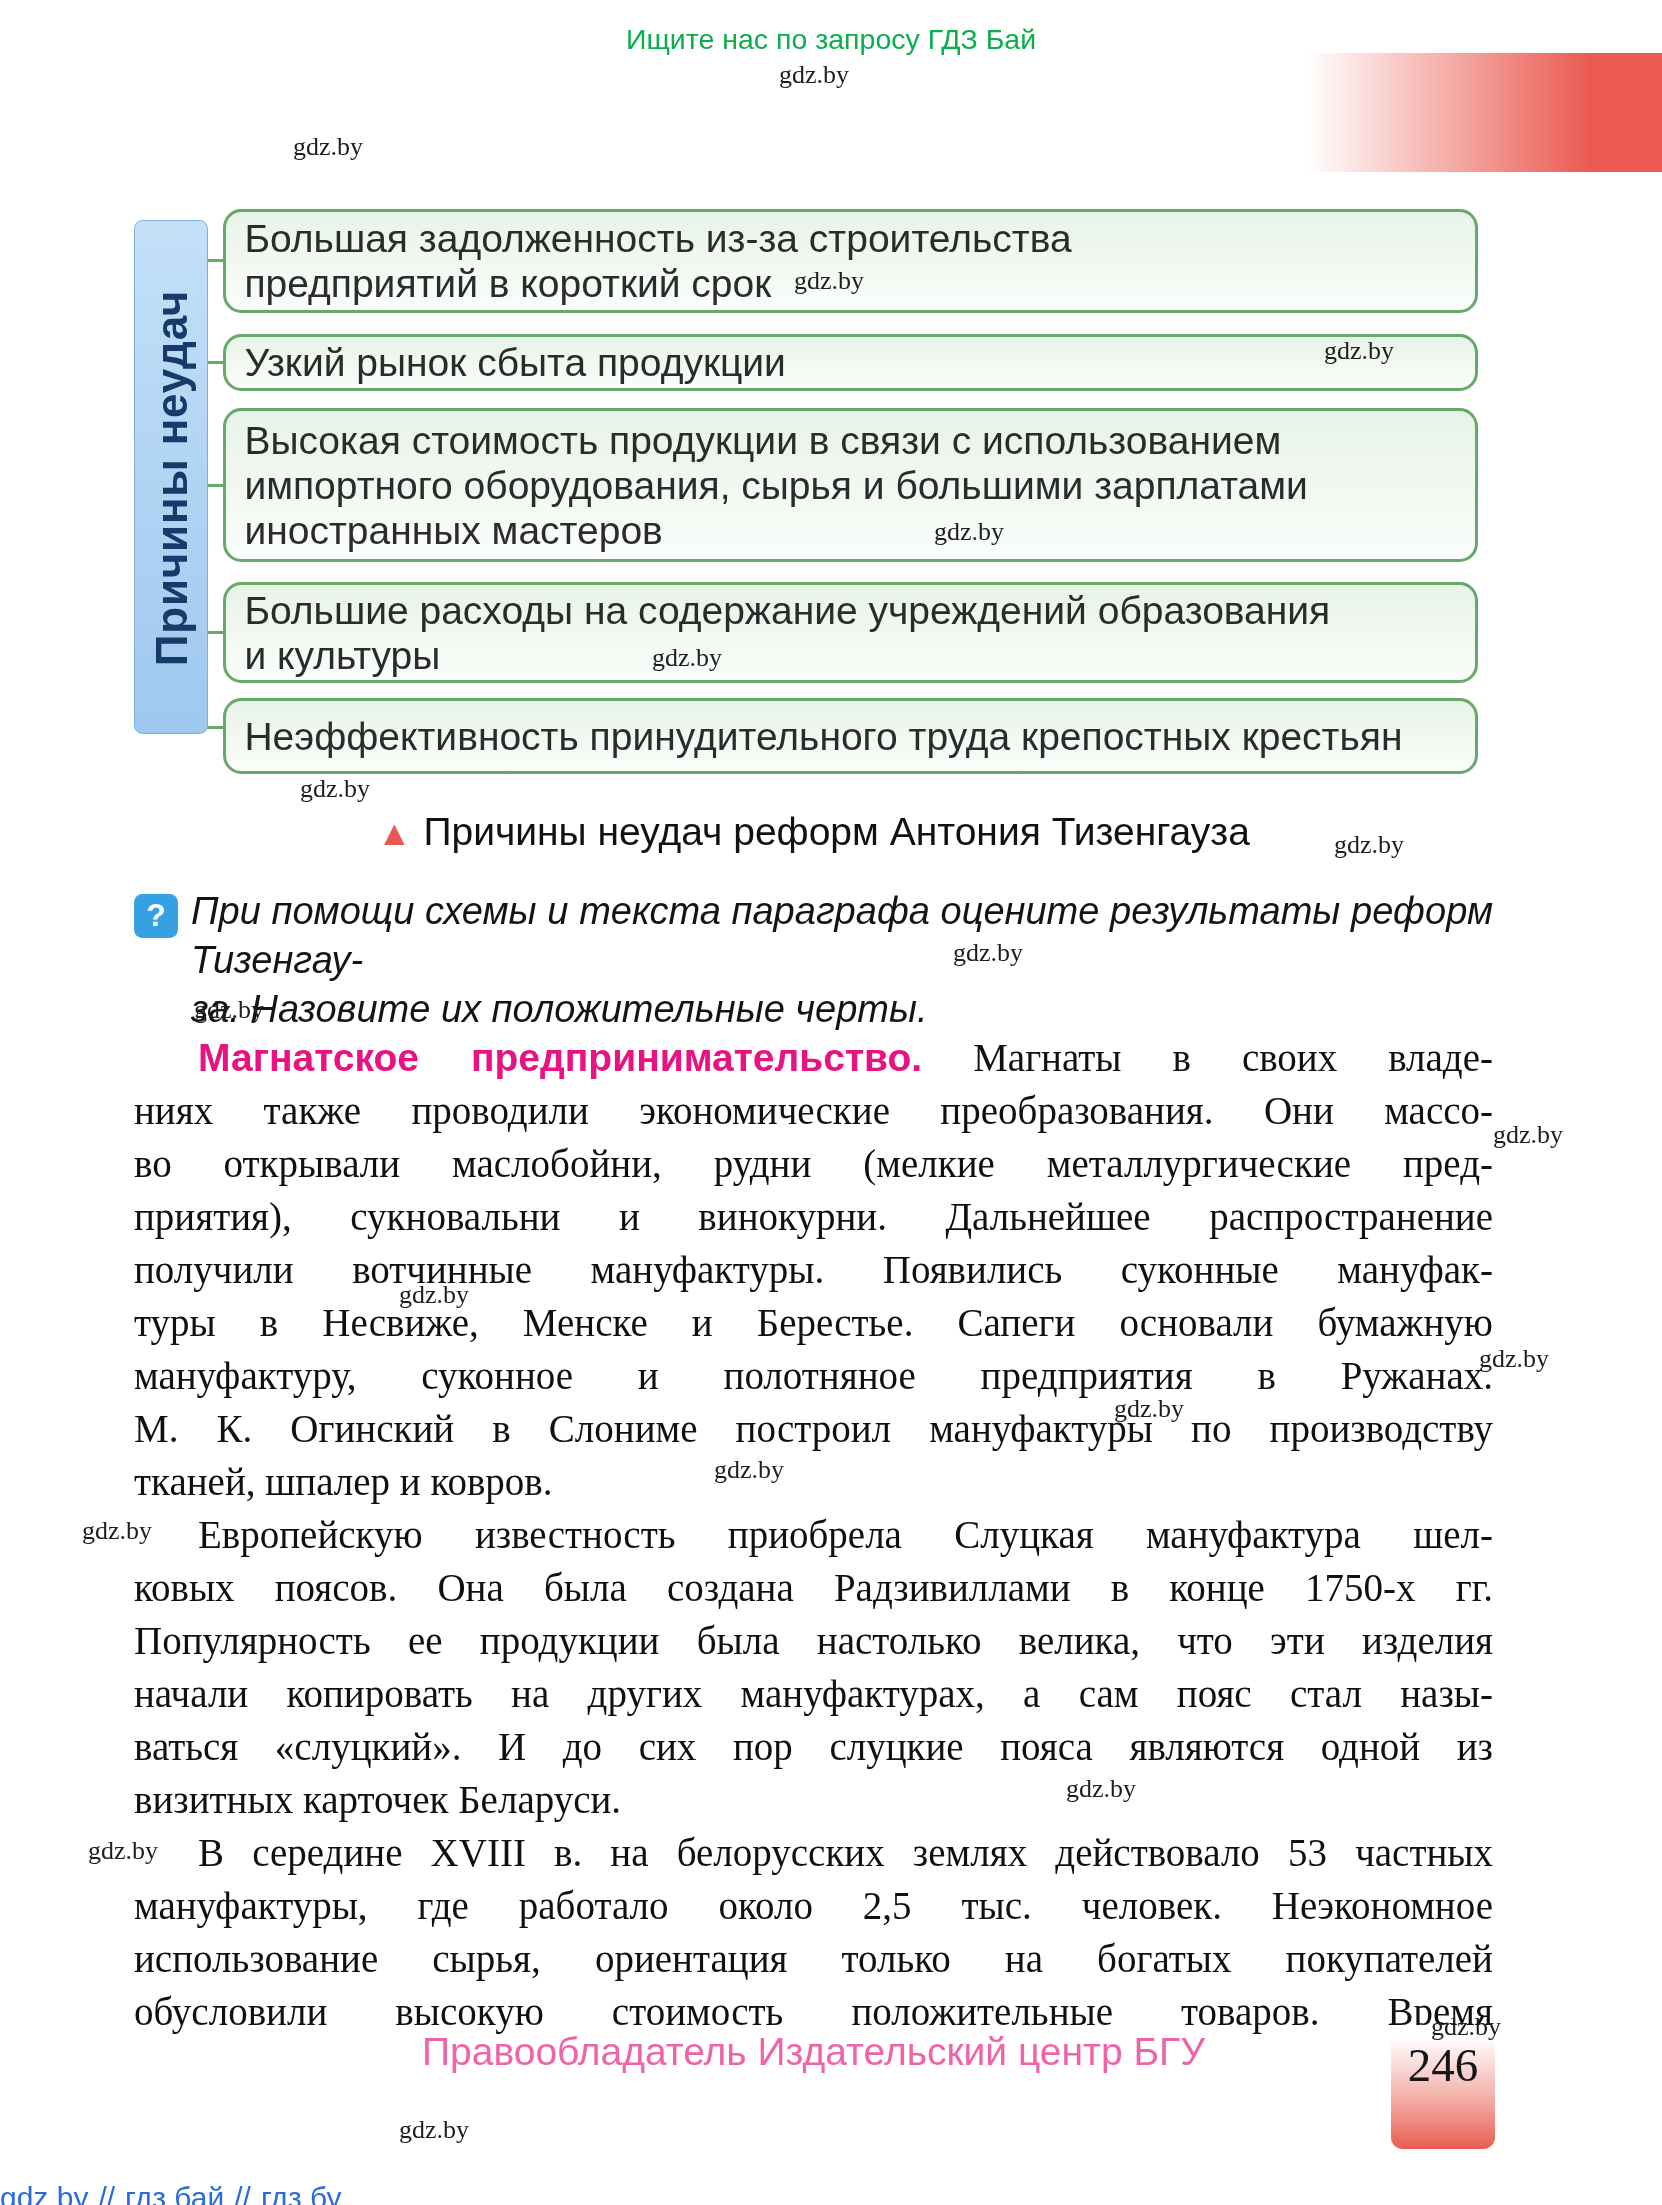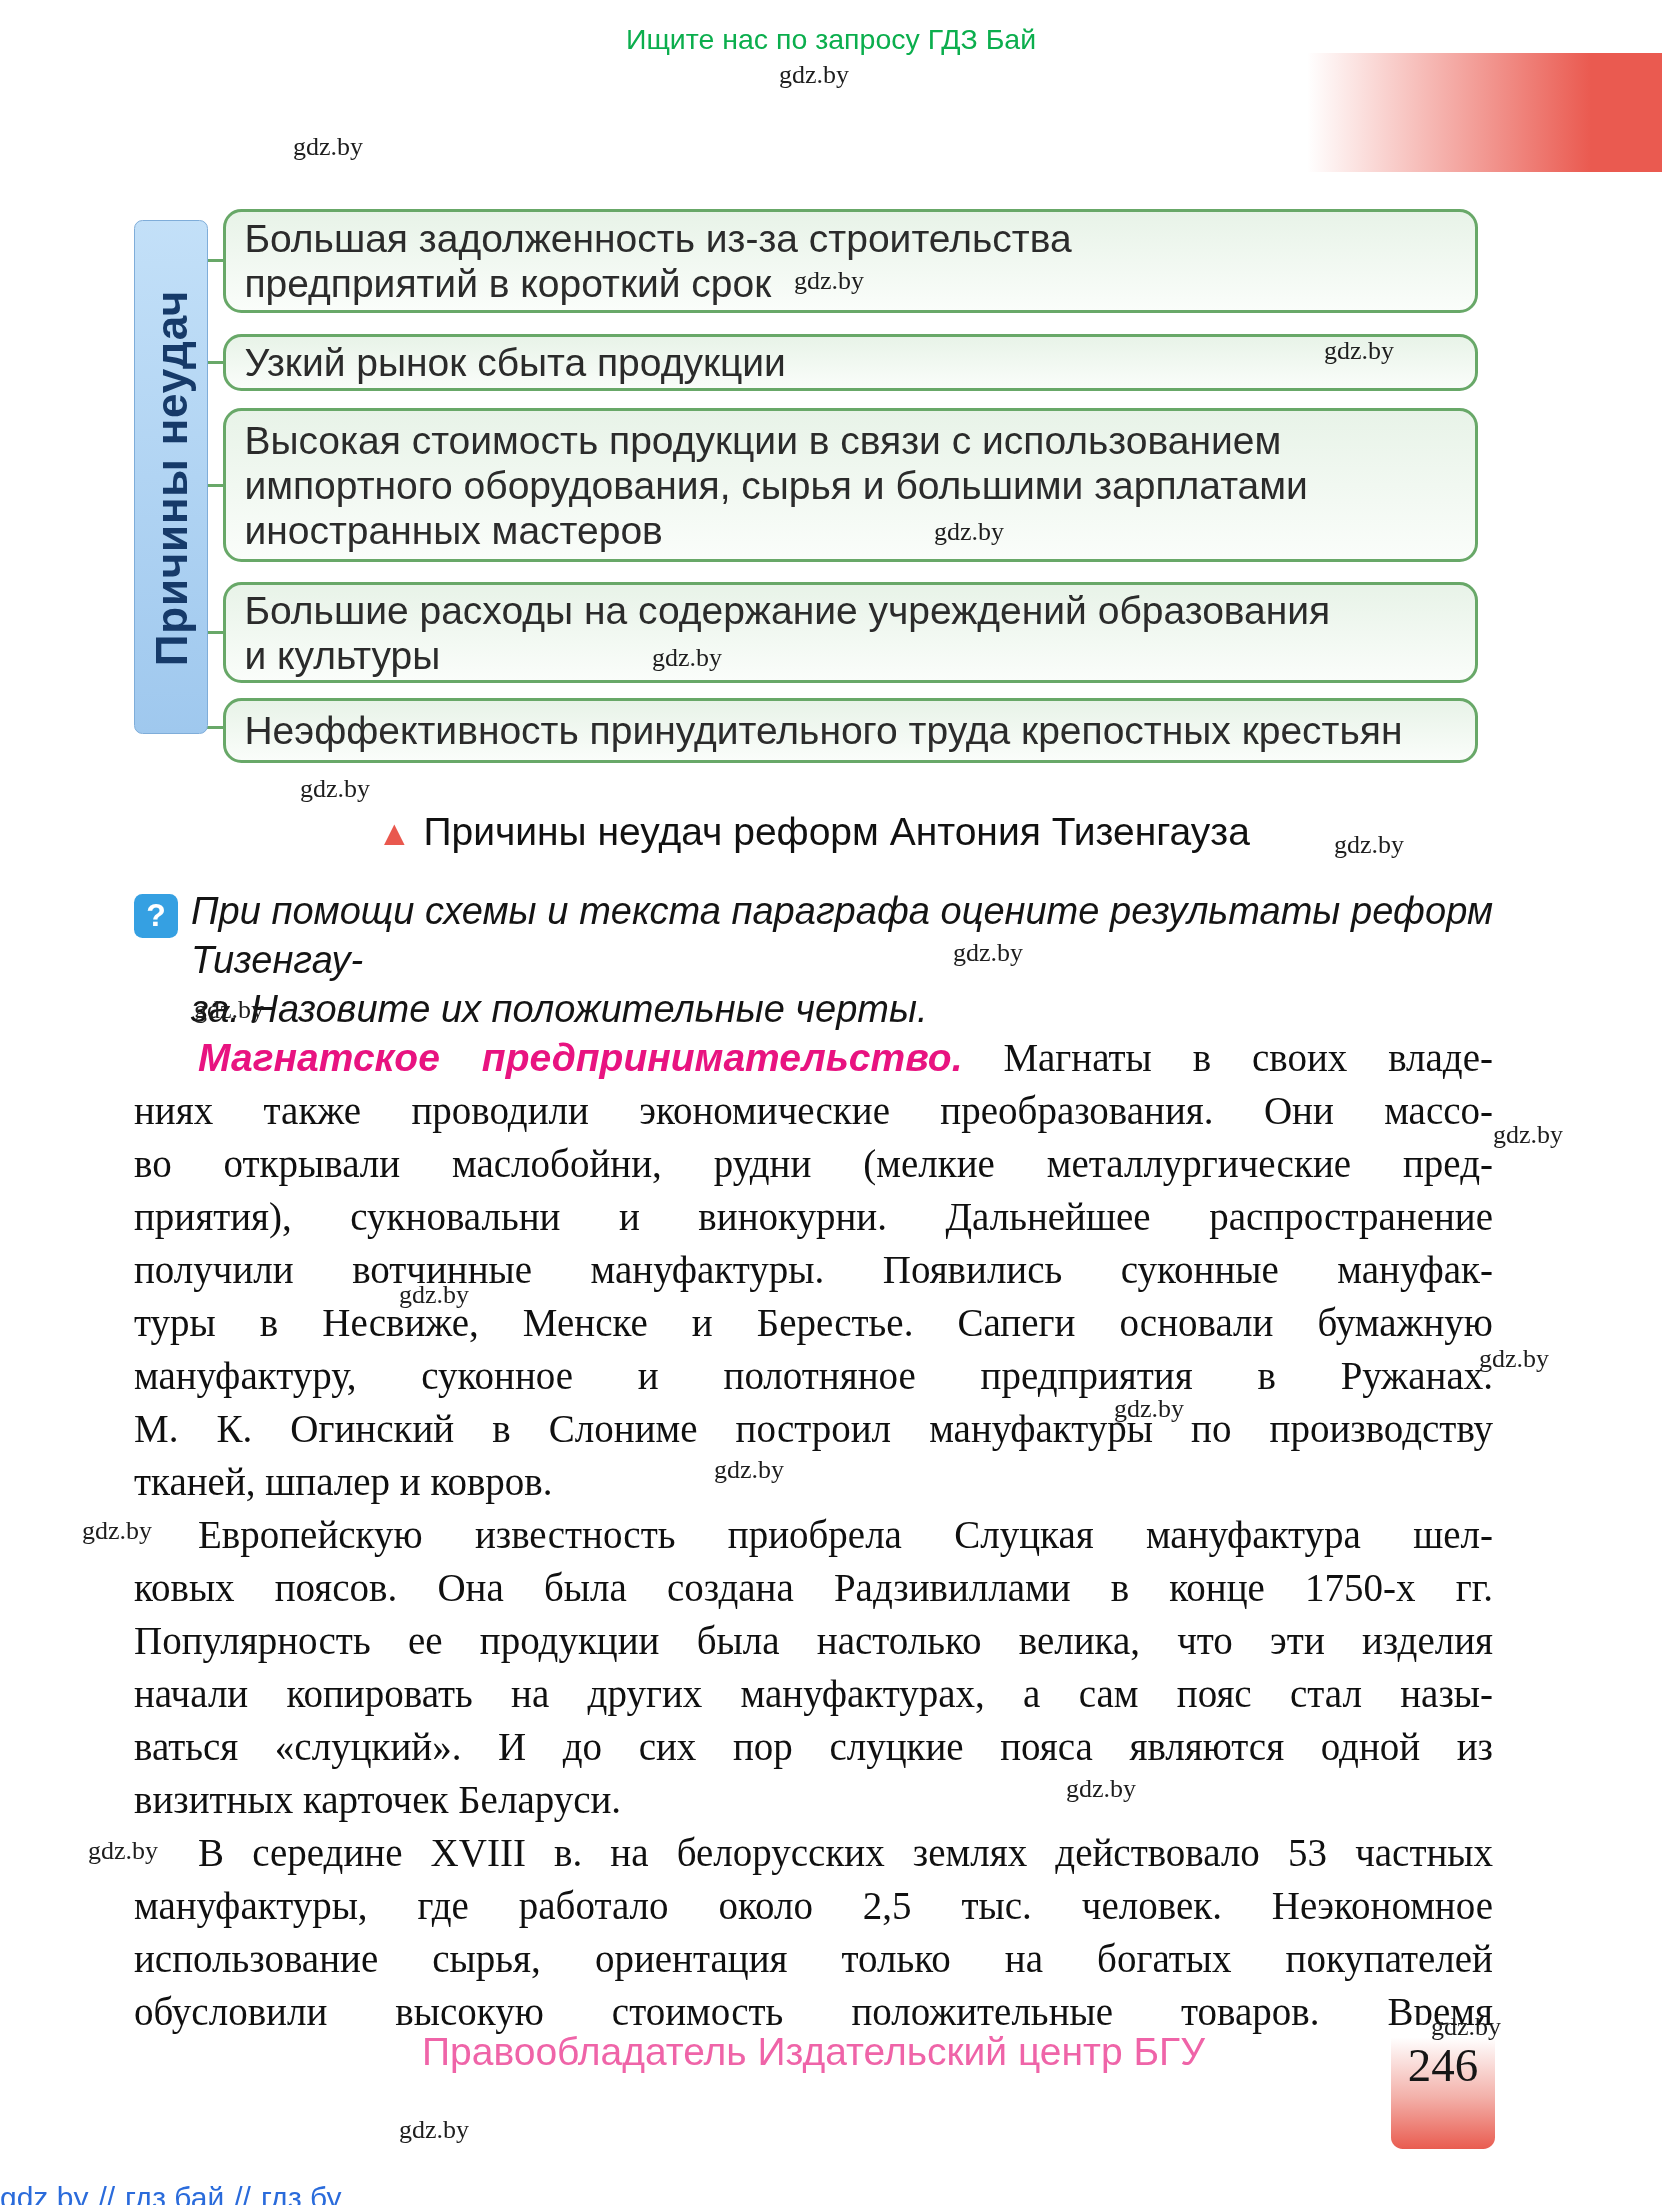--- a/index.html
+++ b/index.html
@@ -32,21 +32,21 @@
   .q-icon { position:absolute; left:0; top:6.7px; width:44px; height:44px; background:#35a0e2; border-radius:8.4px;
             color:#fff; font-weight:bold; font-size:32px; display:flex; align-items:center; justify-content:center; }
   .q-text { margin-left:57px; font-style:italic; font-size:38px; line-height:49px; color:#141414; }
   .q-text .jline { text-align:justify; text-align-last:justify; }
 
   .bodytext { position:absolute; left:134px; top:1015px; width:1359px;
               font-family:"Liberation Serif",serif; font-size:39px; line-height:53px; color:#101010; z-index:2; }
   .line { text-align:justify; text-align-last:justify; }
   .line.last { text-align-last:left; }
   .line.indent { text-indent:64px; }
-  .h { font-family:"Liberation Sans",sans-serif; font-weight:bold; color:#e81380;font-style:italic; }
+  .h { font-family:"Liberation Sans",sans-serif; font-weight:bold; color:#e81380; }
 
   .copyright { position:absolute; left:134px; top:2014px; width:1359px; text-align:center;
                font-size:39px; color:#ef64a8; z-index:2; }
 
   .pagebox { position:absolute; left:1391px; top:2009px; width:104px; height:124px; border-radius:11.7px;
              background:linear-gradient(180deg,#ffffff 10%, #f3b1aa 58%, #e95c50 100%); z-index:2; }
   .pagenum { position:absolute; top:13.4px; width:100%; text-align:center;
              font-family:"Liberation Serif",serif; font-size:47px; color:#161616; }
 
   .footer-links { position:absolute; left:0; top:2165px; width:100%; 
@@ -102,21 +102,21 @@
   </div>
   <div class="gbox" style="top:392px;height:154px;">
     <div>Высокая стоимость продукции в связи с использованием</div>
     <div>импортного оборудования, сырья и большими зарплатами</div>
     <div>иностранных мастеров</div>
   </div>
   <div class="gbox" style="top:566px;height:101px;">
     <div>Большие расходы на содержание учреждений образования</div>
     <div>и культуры</div>
   </div>
-  <div class="gbox" style="top:682px;height:65px;">
+  <div class="gbox" style="top:682px;height:76px;">
     <div>Неэффективность принудительного труда крепостных крестьян</div>
   </div>
 
   <div class="caption">
     <span class="tri">▲</span><span>Причины неудач реформ Антония Тизенгауза</span>
   </div>
 
   <div class="question">
     <div class="q-icon">?</div>
     <div class="q-text">

